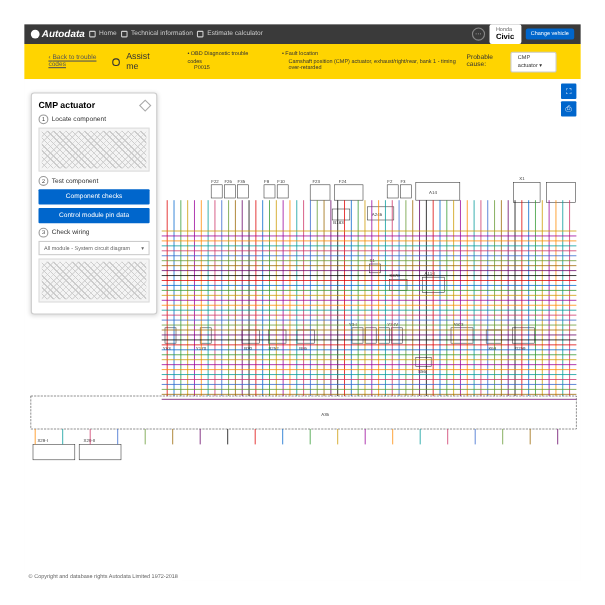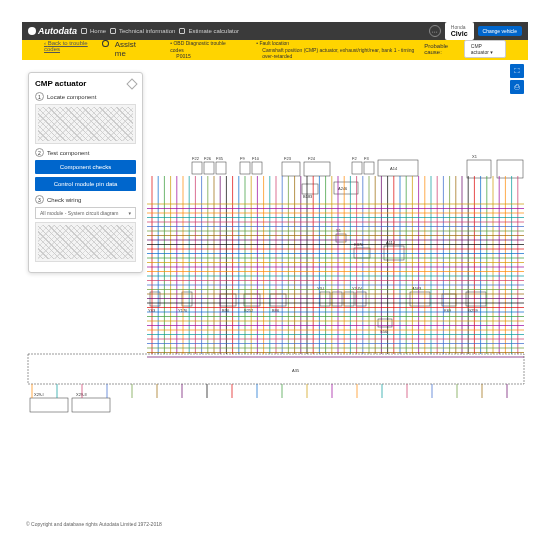--- a/index.html
+++ b/index.html
@@ -10,21 +10,21 @@
 .logo{font-style:italic;font-weight:bold;color:#fff;font-size:9px;display:flex;align-items:center;gap:2px}
 .logo-mark{width:8px;height:8px;background:#fff;border-radius:50%;display:inline-block}
 .nav-item{display:flex;align-items:center;gap:3px;font-size:6px;cursor:pointer}
 .nav-icon{width:6px;height:6px;border:1px solid #ccc;border-radius:1px}
 .spacer{flex:1}
 .vehicle-box{background:#fff;color:#000;padding:2px 6px;border-radius:2px;font-size:6px;line-height:1.2}
 .vehicle-box .make{font-size:5px;color:#666}
 .vehicle-box .model{font-weight:bold;font-size:7px}
 .change-btn{background:#0066cc;color:#fff;padding:2px 5px;border-radius:2px;font-size:5px;cursor:pointer}
 .more-icon{width:12px;height:12px;border:1px solid #888;border-radius:50%;display:flex;align-items:center;justify-content:center;font-size:6px}
-.assist-bar{background:#ffd400;height:20px;display:flex;align-items:flex-start;padding:0 22px;color:#333;font-size:6px;gap:6px}
+.assist-bar{background:#ffd400;height:32px;display:flex;align-items:center;padding:0 22px;color:#333;font-size:6px;gap:6px}
 .back-link{color:#555;text-decoration:underline;cursor:pointer}
 .bulb{width:7px;height:7px;border-radius:50%;border:1px solid #333}
 .assist-label{font-size:8px;font-weight:500}
 .fault-info{margin-left:20px;font-size:5px;line-height:1.3}
 .probable{margin-left:auto;display:flex;align-items:center;gap:4px;font-size:6px}
 .cause-chip{background:#fff;padding:2px 6px;border-radius:2px;font-size:5px;border:1px solid #ccc}
 .content{flex:1;position:relative;background:#fafafa;overflow:hidden}
 .diagram{position:absolute;inset:0;background:#fff}
 .diagram svg{width:100%;height:100%}
 .side-panel{position:absolute;top:12px;left:6px;width:115px;background:#fff;border:1px solid #ccc;border-radius:3px;box-shadow:0 1px 4px rgba(0,0,0,.15);padding:6px;z-index:5}

